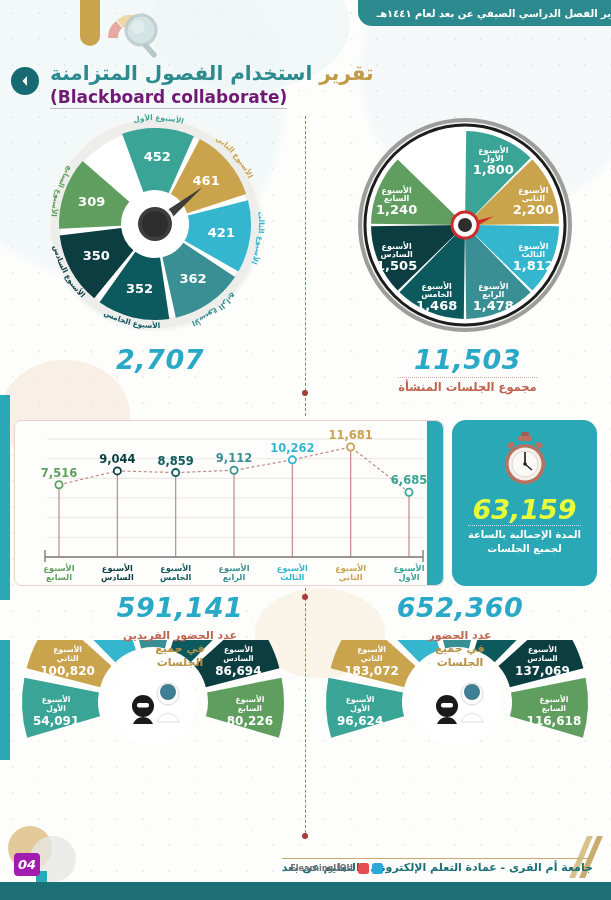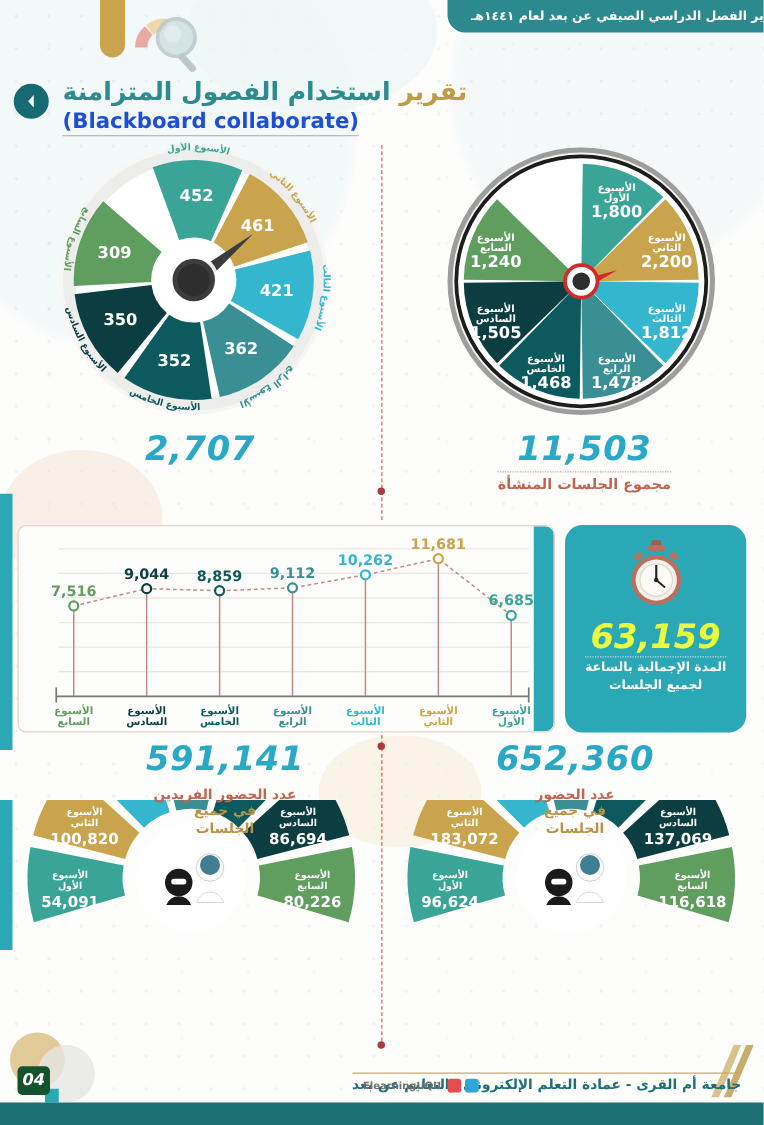--- a/index.html
+++ b/index.html
@@ -33,21 +33,21 @@
   .topbanner span{ color:#fff; font-size:10px; font-weight:bold; white-space:nowrap;margin-left:36px;}
   .goldbar{ position:absolute; top:-16px; left:80px; width:20px; height:62px;
             background:#c9a44c; border-radius:11px; z-index:3;}
   .magnifier{ position:absolute; top:8px; left:104px; width:62px; height:58px; z-index:2;}
   .chev{ position:absolute; top:67px; left:11px; width:28px; height:28px; border-radius:50%;
          background:#166b73; display:flex; align-items:center; justify-content:center; z-index:5;}
   .chev svg{ display:block; }
   .headwrap{ position:absolute; top:62px; right:0; left:46px; z-index:5; text-align:left; padding-left:4px;}
   .h1{ font-size:20px; font-weight:bold; color:#2d8b8f; direction:rtl; line-height:1.15;}
   .h1 .gold{ color:#c09a44;}
-  .h2{ font-size:17px; font-weight:bold; color:#1d4ed8; direction:ltr; text-align:right;
+  .h2{ font-size:17px; font-weight:bold; color:#701a75; direction:ltr; text-align:right;
        border-bottom:1.5px solid #bdbdbd; display:inline-block; padding-bottom:1px; margin-top:2px;}
 
   
   .gauge{ position:absolute; z-index:3;}
   .gauge svg{ display:block; }
   .seglbl{ font-size:11.5px; font-weight:bold; fill:#fff; }
   .bigtotal{ position:absolute; z-index:4; text-align:center; }
   .bigtotal .num{ font-size:27px; font-weight:bold; font-style:italic; color:#29a9c6; letter-spacing:.5px;}
   .bigtotal .cap{ font-size:11.5px; font-weight:bold; color:#c0654f; direction:rtl; margin-top:2px;
                   border-top:1.6px dotted #c8a9a0; padding-top:2px; display:inline-block;}
@@ -83,21 +83,21 @@
   .fancap .t2{ font-size:11px; font-weight:bold; color:#b89246; line-height:1.25;}
 
   
   .footbar{ position:absolute; left:0; right:0; bottom:0; height:18px; background:#1d6f76; z-index:5;}
   .foottxt{ position:absolute; bottom:26px; right:18px; z-index:5; direction:rtl;
             font-size:11px; font-weight:bold; color:#1d6f76;
             border-top:1.3px solid #c8a96a; padding-top:2px;}
   .social{ position:absolute; bottom:26px; right:228px; z-index:5; display:flex; align-items:center; gap:3px;text-align:right;}
   .sicon{ width:11px; height:11px; border-radius:2.5px; display:inline-block;}
   .shandle{ font-size:8px; color:#6f6f6f; font-weight:bold; direction:ltr; margin-right:2px;}
-  .pagebadge{ position:absolute; left:14px; bottom:24px; width:26px; height:23px; background:#14532d;
+  .pagebadge{ position:absolute; left:14px; bottom:24px; width:26px; height:23px; background:#a21caf;
               border-radius:4px; color:#fff; font-size:13px; font-style:italic; font-weight:bold;
               display:flex; align-items:center; justify-content:center; z-index:5;}
   .pagesq{ position:absolute; left:36px; bottom:18px; width:11px; height:11px; background:#2aa8b5; z-index:4;}
   .sidebar{ position:absolute; left:0; top:395px; width:10px; height:205px; background:#2aa8b5; z-index:4;}
   .sidebar2{ position:absolute; left:0; top:640px; width:10px; height:120px; background:#2aa8b5; z-index:4;}
   .slash{ position:absolute; right:6px; bottom:22px; z-index:4;}
 </style>
 </head>
 <body>
 

